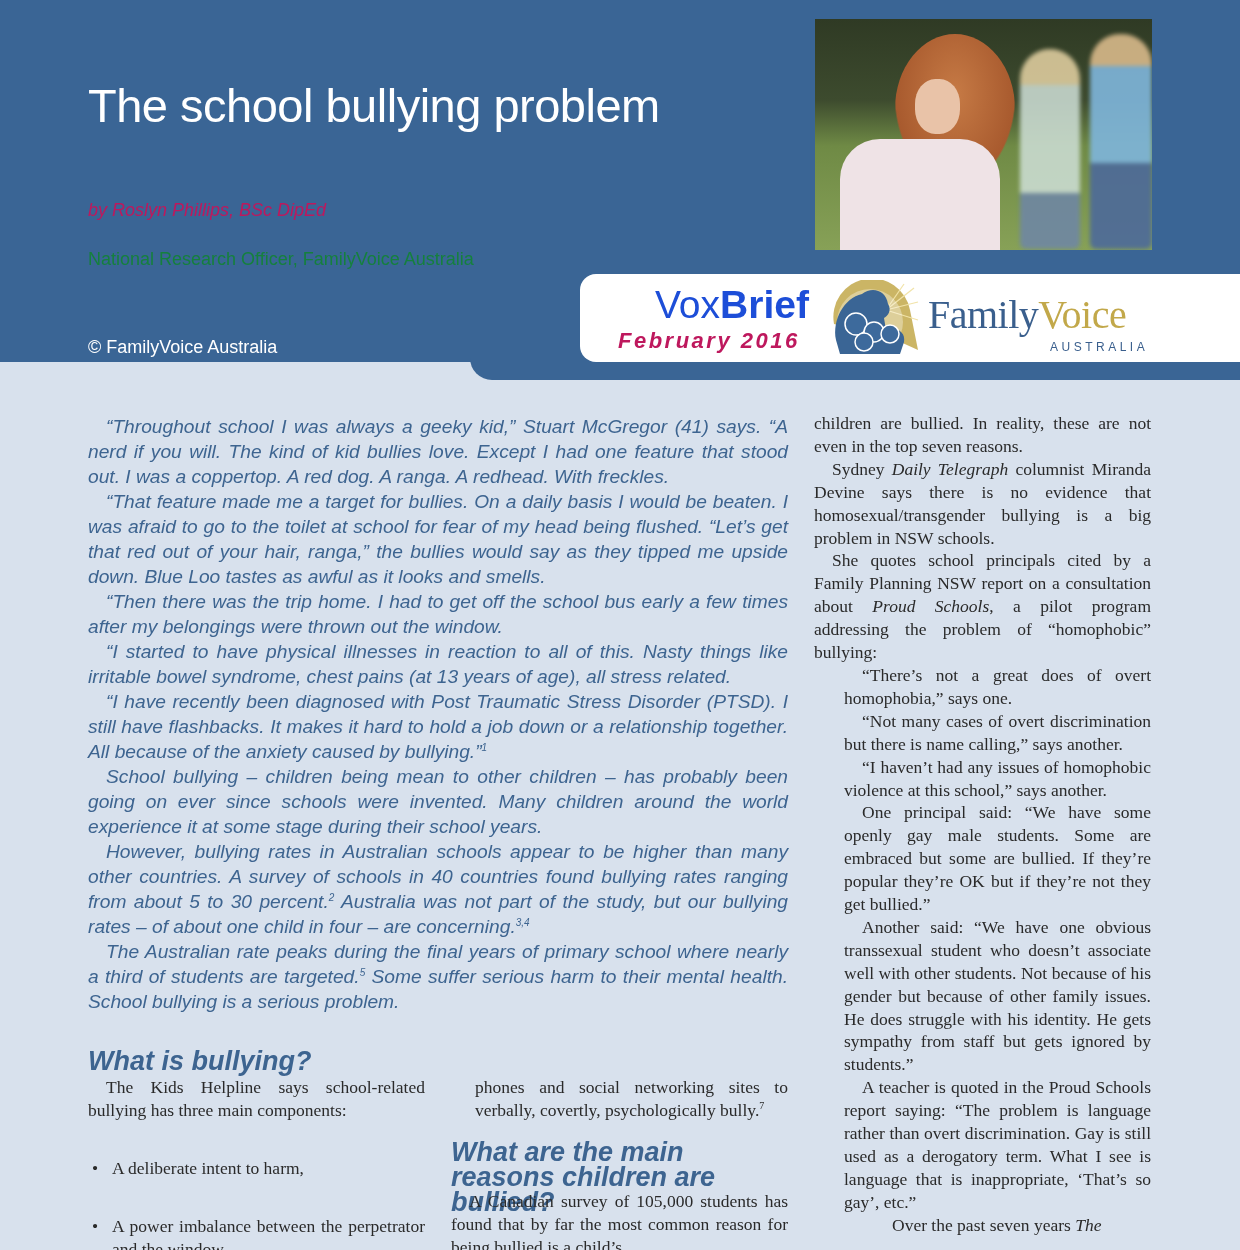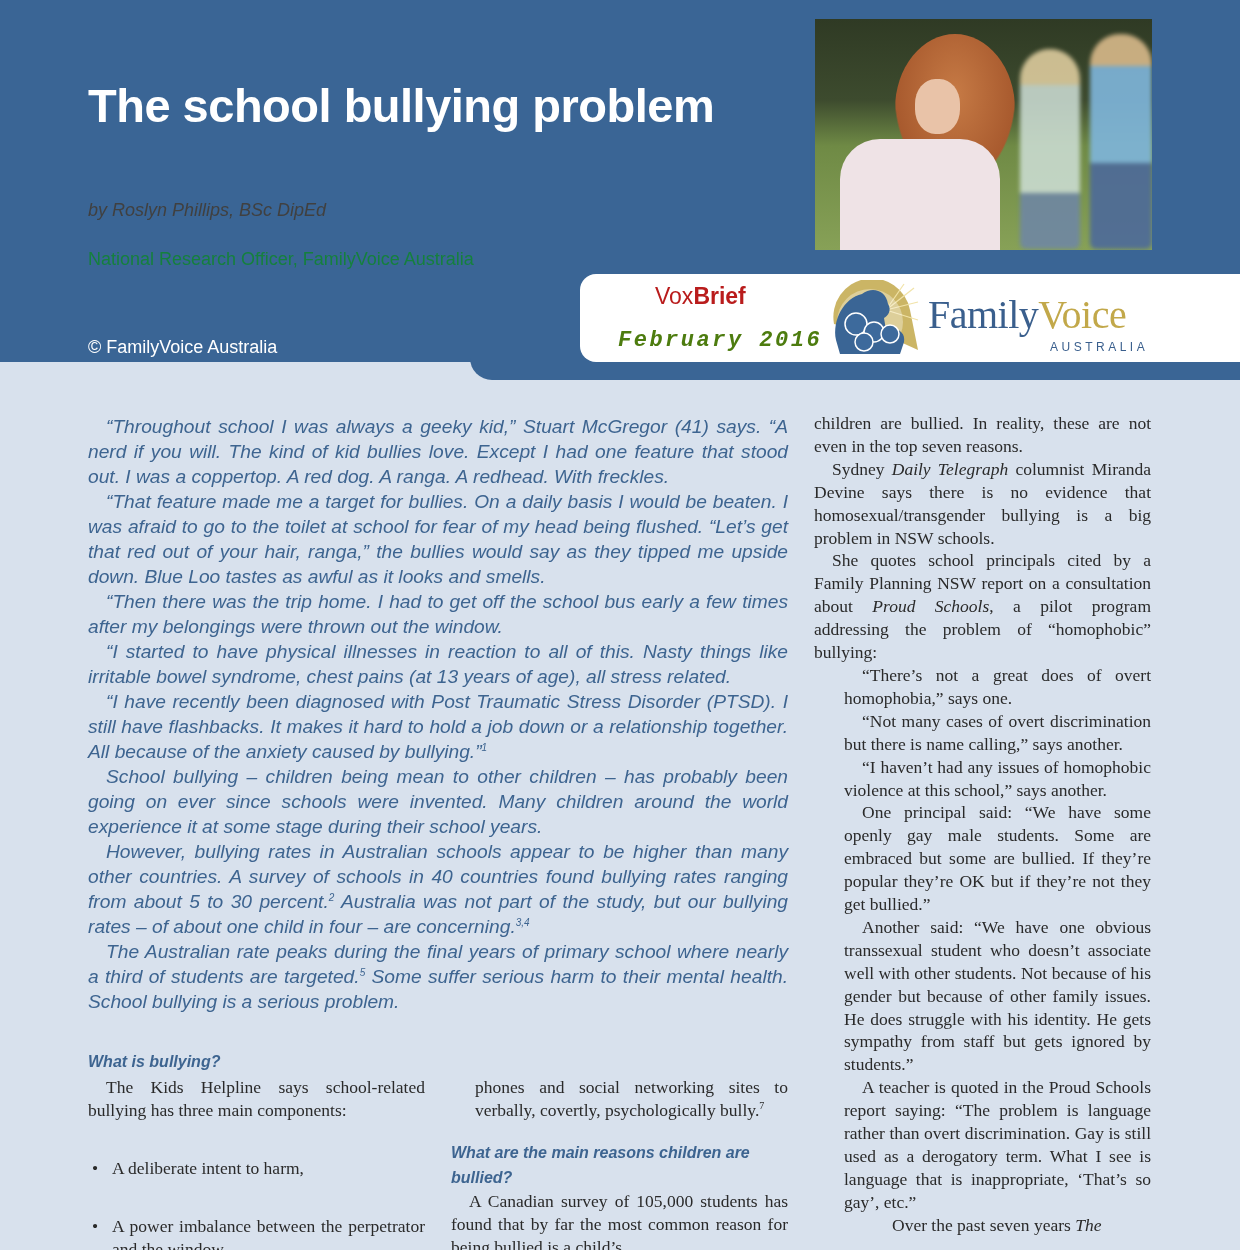--- a/index.html
+++ b/index.html
@@ -11,27 +11,27 @@
     .header {
       position: absolute; left: 0; top: 0; width: 1240px; height: 362px;
       background: #3a6595;
     }
     .header-tab {
       position: absolute; left: 470px; top: 340px; width: 770px; height: 40px;
       background: #3a6595; border-bottom-left-radius: 22px;
     }
     .title {
       position: absolute; left: 88px; top: 78px; margin: 0;
-      font-family: "Liberation Sans", sans-serif; font-weight: bold;
+      font-family: "Liberation Sans", sans-serif; font-weight: normal;
       font-size: 47px; color: #ffffff; letter-spacing: -0.5px;
     }
     .byline {
       position: absolute; left: 88px; top: 200px;
       font-family: "Liberation Sans", sans-serif; font-style: italic;
-      font-size: 18px; color: #404040;
+      font-size: 18px; color: #be185d;
     }
     .role {
       position: absolute; left: 88px; top: 249px;
       font-family: "Liberation Sans", sans-serif; font-size: 18px; color: #15803d;
     }
     .copyright {
       position: absolute; left: 88px; top: 337px;
       font-family: "Liberation Sans", sans-serif; font-size: 18px; color: #ffffff;
     }
     .photo {
@@ -61,27 +61,27 @@
       position: absolute; left: 275px; top: 15px; width: 62px; height: 215px;
       background: linear-gradient(180deg, #d8b98a 0 15%, #7fb6dc 15% 60%, #4d6a9a 60% 100%);
       border-radius: 30px 30px 6px 6px; opacity: 0.9; filter: blur(2px);
     }
     .brand-box {
       position: absolute; left: 580px; top: 274px; width: 680px; height: 88px;
       background: #ffffff; border-radius: 16px 0 0 16px;
     }
     .voxbrief {
       position: absolute; left: 655px; top: 283px;
-      font-family: "Liberation Sans", sans-serif; font-size: 23px; color: #b91c1c;
+      font-family: "Liberation Sans", sans-serif; font-size: 39px; color: #1d4ed8;
     }
     .voxbrief b { font-weight: bold; }
     .issue-date {
       position: absolute; left: 618px; top: 328px;
-      font-family: Liberation Mono, monospace; font-style: italic; font-weight: bold;
-      font-size: 22px; color: #4d7c0f; letter-spacing: 2.5px;
+      font-family: Liberation Sans, sans-serif; font-style: italic; font-weight: bold;
+      font-size: 22px; color: #be185d; letter-spacing: 2.5px;
     }
     .logo-mark { position: absolute; left: 826px; top: 280px; width: 94px; height: 76px; }
     .logo-word {
       position: absolute; left: 928px; top: 291px;
       font-family: "Liberation Serif", serif; font-size: 40px; color: #3a5f8d; letter-spacing: -0.5px;
     }
     .logo-word .voice { color: #c2a84a; }
     .logo-sub {
       position: absolute; left: 1050px; top: 340px;
       font-family: "Liberation Sans", sans-serif; font-size: 12px; color: #3a5f8d; letter-spacing: 3.5px;
@@ -89,21 +89,21 @@
     .intro {
       position: absolute; left: 88px; top: 414px; width: 700px;
       font-family: "Liberation Sans", sans-serif; font-style: italic;
       font-size: 19.2px; line-height: 25px; color: #3d6490; text-align: justify;
     }
     .intro p { margin: 0; text-indent: 18px; }
     .intro sup { font-size: 10px; line-height: 0; }
     .h2 {
       position: absolute; margin: 0;
       font-family: "Liberation Sans", sans-serif; font-style: italic; font-weight: bold;
-      font-size: 16px; line-height: 25px; color: #3d6490;
+      font-size: 27px; line-height: 25px; color: #3d6490;
     }
     .col {
       position: absolute; font-family: "Liberation Serif", serif;
       font-size: 17.5px; line-height: 22.9px; color: #2a2a2a; text-align: justify;
     }
     .col p { margin: 0; text-indent: 18px; }
     .col p.noindent { text-indent: 0; }
     .col p.quote { margin-left: 30px; }
     .col ul { margin: 0; padding: 0 0 0 24px; list-style: none; }
     .col li { position: relative; text-indent: 0; margin-top: 35px; }

